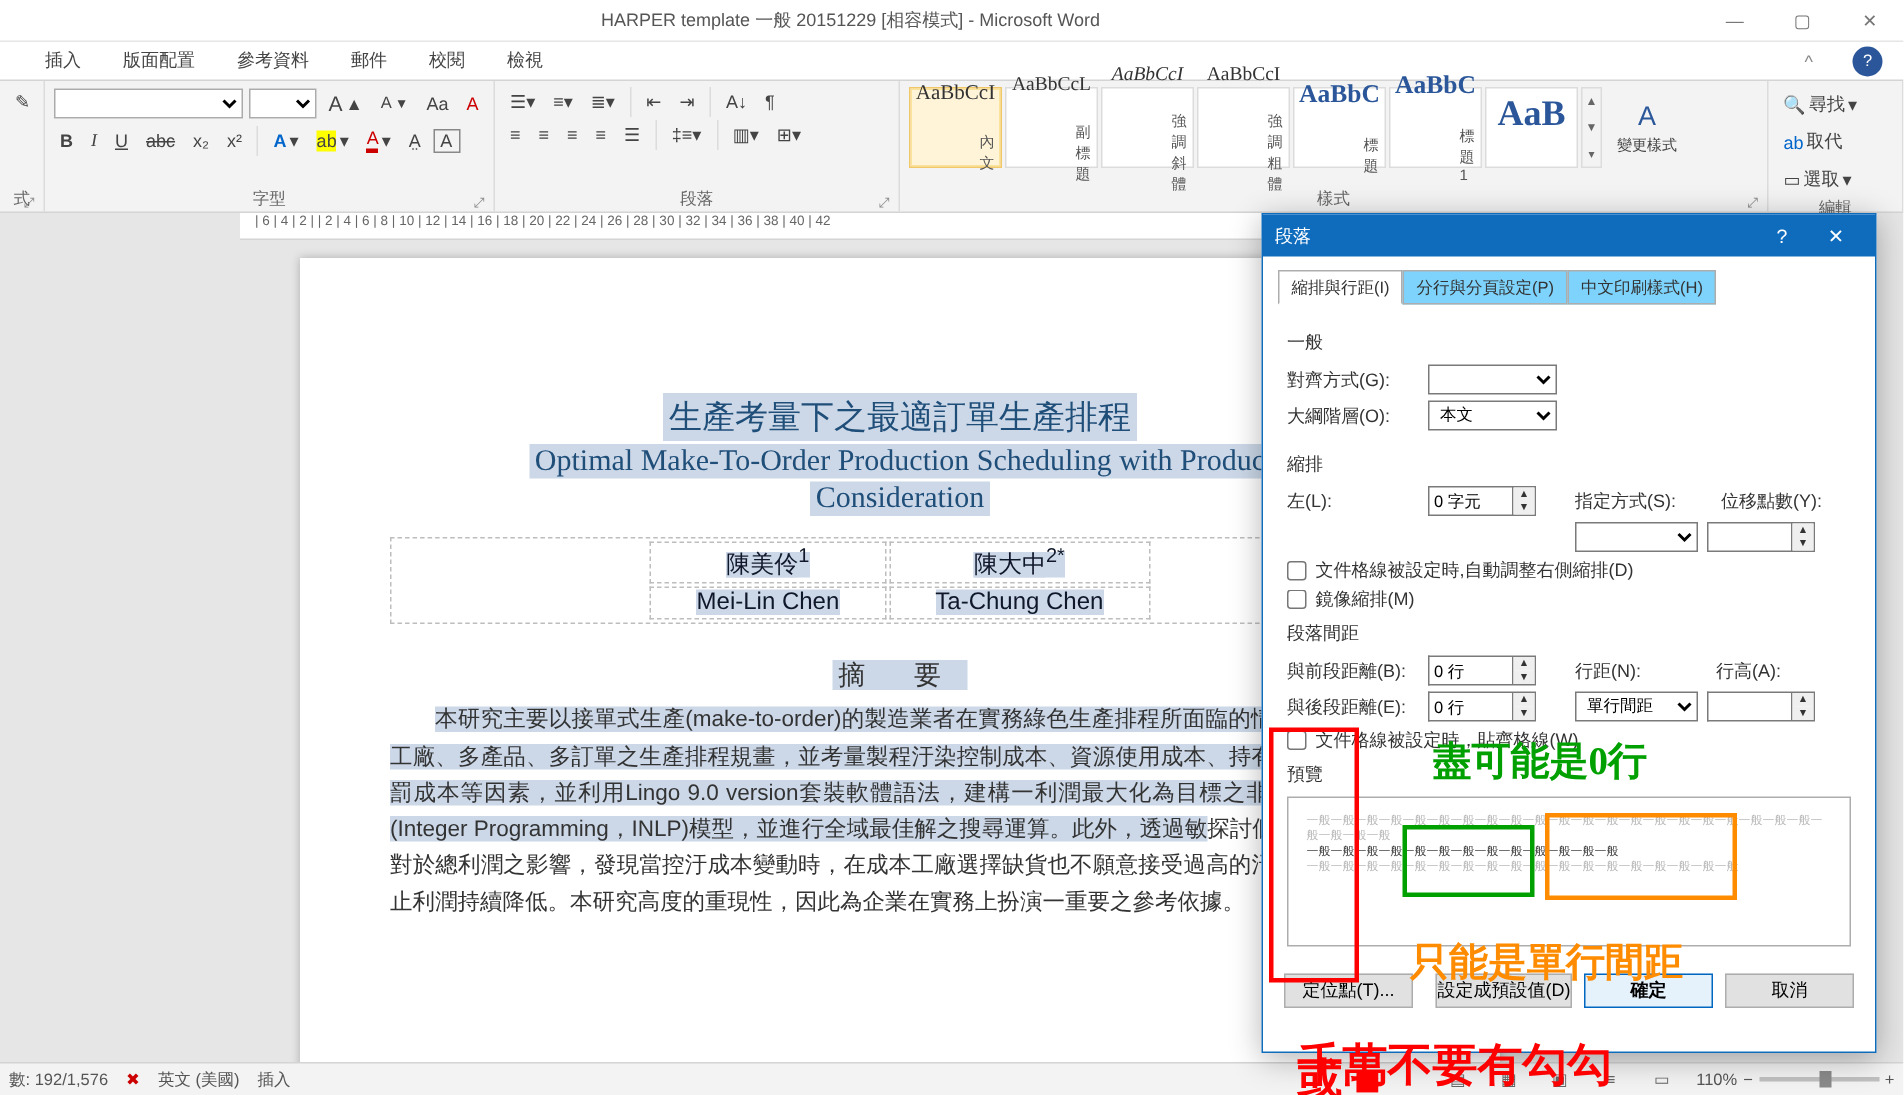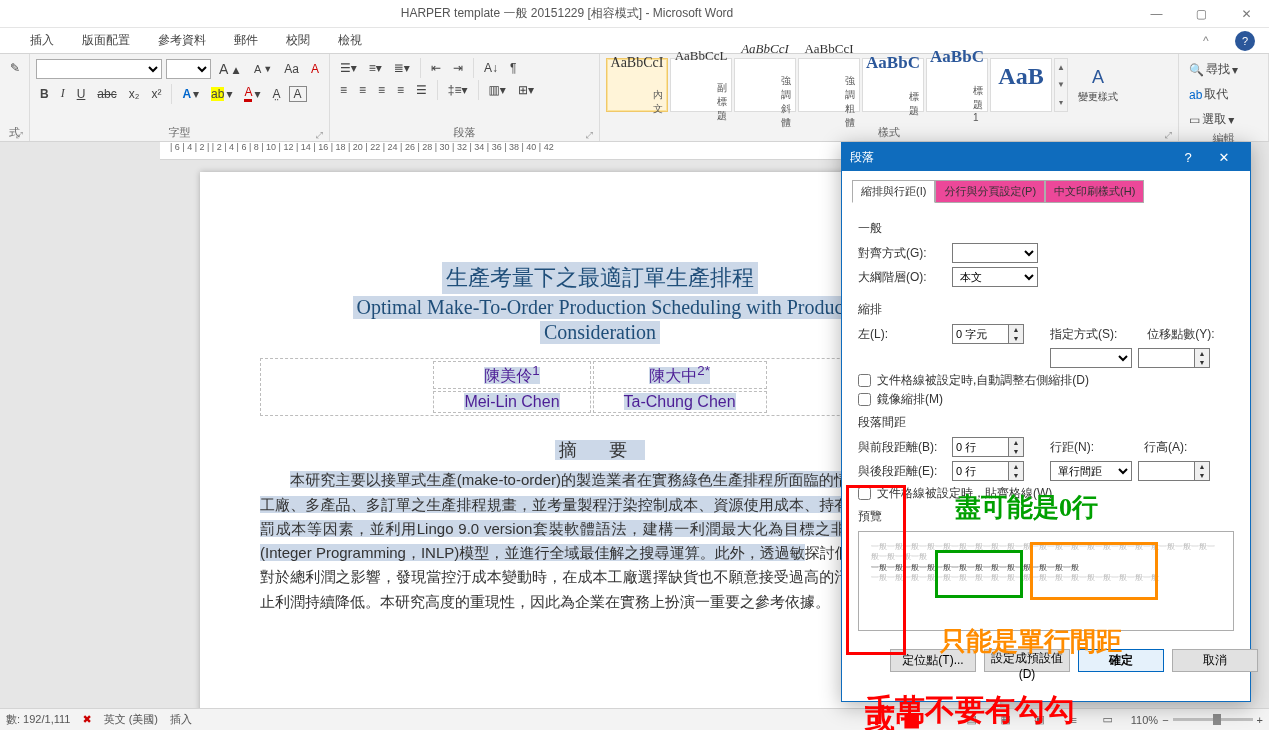--- a/index.html
+++ b/index.html
@@ -35,48 +35,48 @@
 .stylebox .stname { font-size: 10px; color: #555; margin-top: 17px; padding-left: 46px; }
 
 
 .workspace { position: absolute; top: 142px; left: 0; right: 0; bottom: 22px; background: #e6e6e6; overflow: hidden; }
 .ruler { height: 18px; background: #fff; border-bottom: 1px solid #d4d4d4; margin-left: 160px; margin-right: 20px; font-size: 9px; color: #666; padding-left: 10px; white-space: nowrap; }
 .page { position: absolute; top: 30px; left: 200px; width: 800px; height: 700px; background: #fff; box-shadow: 0 0 6px rgba(0,0,0,.25); padding: 90px 60px 40px 60px; }
 .doc-title { text-align: center; font-family: "DFKai-SB","KaiTi",serif; font-size: 22px; color: #1f4e79; background: #ccd8e8; padding: 1px 4px; display: inline-block; }
 .doc-title-wrap { text-align: center; }
 .doc-sub { text-align: right; font-family: "Times New Roman", serif; font-size: 20px; color: #1f4e79; background: #ccd8e8; display: inline-block; padding: 0 4px; margin-top: 2px; }
 .authors { margin-top: 14px; display: flex; justify-content: center; border: 1px dashed #bdbdbd; }
-.authors td { border: 1px dashed #bdbdbd; padding: 1px 30px; text-align: center; font-family: "Times New Roman","DFKai-SB",serif; font-size: 16px; color: #4c1d95; }
+.authors td { border: 1px dashed #bdbdbd; padding: 1px 30px; text-align: center; font-family: "Times New Roman","DFKai-SB",serif; font-size: 16px; color: #0f172a; }
 .authors td span { background: #ccd8e8; }
 .abstract-head { text-align: center; margin-top: 22px; }
 .abstract-head span { font-family: "DFKai-SB","KaiTi",serif; font-size: 18px; letter-spacing: 14px; background: #ccd8e8; padding: 0 4px; }
 .abstract-body { margin-top: 6px; font-family: "DFKai-SB","KaiTi",serif; font-size: 15px; line-height: 1.55; text-align: justify; text-indent: 2em; }
 .abstract-body .hl { background: #ccd8e8; }
 
 
 .dialog { position: absolute; top: 142px; left: 841px; width: 410px; height: 560px; background: #fff; border: 1px solid #0f6cbd; box-shadow: 0 4px 20px rgba(0,0,0,.3); z-index: 50; font-size: 12px; }
 .dialog .dtitle { height: 28px; background: #0f6cbd; color: #fff; display: flex; align-items: center; padding: 0 8px; }
 .dialog .dtitle .t { flex: 1; }
 .dialog .dtitle .dbtn { width: 36px; text-align: center; font-size: 13px; }
 .dialog .tabs { display: flex; padding: 8px 10px 4px 10px; gap: 0; }
-.dialog .tabs .dtab { border: 1px solid #adadad; padding: 3px 8px; background: #ec4899; font-size: 11px; position: relative; top: 1px; }
+.dialog .tabs .dtab { border: 1px solid #adadad; padding: 3px 8px; background: #7dd3fc; font-size: 11px; position: relative; top: 1px; }
 .dialog .tabs .dtab.active { background: #fff; border-bottom: 1px solid #fff; }
 .dialog .body { padding: 8px 16px 8px 16px; }
 .dialog .section-h { font-size: 12px; margin: 6px 0 6px 0; }
 .dialog .frow { display: flex; align-items: center; margin: 4px 0; gap: 6px; }
 .dialog .frow label { width: 88px; }
 .dialog select, .dialog input[type=text] { border: 1px solid #7a7a7a; font-size: 11px; height: 20px; padding: 1px 3px; background: #fff; }
 .dialog .spin { display: flex; align-items: center; }
 .dialog .spin input { width: 56px; border-right: none; }
 .dialog .spin .spbtns { display: flex; flex-direction: column; border: 1px solid #7a7a7a; }
 .dialog .spin .spbtns span { font-size: 7px; height: 9px; width: 14px; text-align: center; line-height: 9px; background: #efefef; }
 .dialog .chk { display: flex; align-items: center; gap: 6px; margin: 2px 0; }
 .dialog .chk input { width: 13px; height: 13px; }
 .dialog .preview { border: 1px solid #adadad; height: 100px; margin: 6px 0 10px 0; padding: 10px 12px; font-size: 8px; color: #bbb; line-height: 1.3; overflow: hidden; }
-.dialog .dbtns { display: flex; justify-content: flex-start; gap: 8px; padding: 0 14px 12px 14px; margin-left: 34px; }
+.dialog .dbtns { display: flex; justify-content: flex-start; gap: 8px; padding: 0 14px 12px 14px; }
 .dialog .dbtns button { min-width: 86px; height: 23px; border: 1px solid #adadad; background: #e1e1e1; font-size: 12px; }
 .dialog .dbtns button.primary { border: 1px solid #0067c0; background: #e5f1fb; font-weight: bold; }
 .dialog .dbtns .left { margin-right: auto; }
 
 
 .anno { position: absolute; z-index: 60; pointer-events: none; }
 .anno.redbox { border: 3px solid #ff0000; }
 .anno.greenbox { border: 3px solid #00a000; }
 .anno.orangebox { border: 3px solid #ff8c00; }
 .anno-text { position: absolute; z-index: 61; font-family: "DFKai-SB","KaiTi",serif; font-weight: bold; pointer-events: none; }
@@ -379,21 +379,21 @@
 
 <div class="anno redbox" style="top:485px;left:846px;width:60px;height:170px"></div>
 <div class="anno greenbox" style="top:550px;left:935px;width:88px;height:48px"></div>
 <div class="anno orangebox" style="top:542px;left:1030px;width:128px;height:58px"></div>
 <div class="anno-text" style="top:490px;left:955px;color:#00a000;font-size:26px">盡可能是0行</div>
 <div class="anno-text" style="top:624px;left:940px;color:#ff8c00;font-size:26px">只能是單行間距</div>
 <div class="anno-text" style="top:690px;left:865px;color:#ff0000;font-size:30px">千萬不要有勾勾</div>
 <div class="anno-text" style="top: 700px; left: 865px; color: rgb(255, 0, 0); font-size: 30px;"><span>或</span> <span>■</span></div>
 
 <div class="statusbar">
-  <span>數: 192/1,111</span>
+  <span>數: 192/1,576</span>
   <span style="color:#c00">✖</span>
   <span>英文 (美國)</span>
   <span>插入</span>
   <div class="spacer"></div>
   <div class="viewbtn">▤</div>
   <div class="viewbtn">▦</div>
   <div class="viewbtn">▣</div>
   <div class="viewbtn">≡</div>
   <div class="viewbtn">▭</div>
   <div class="zoom">

